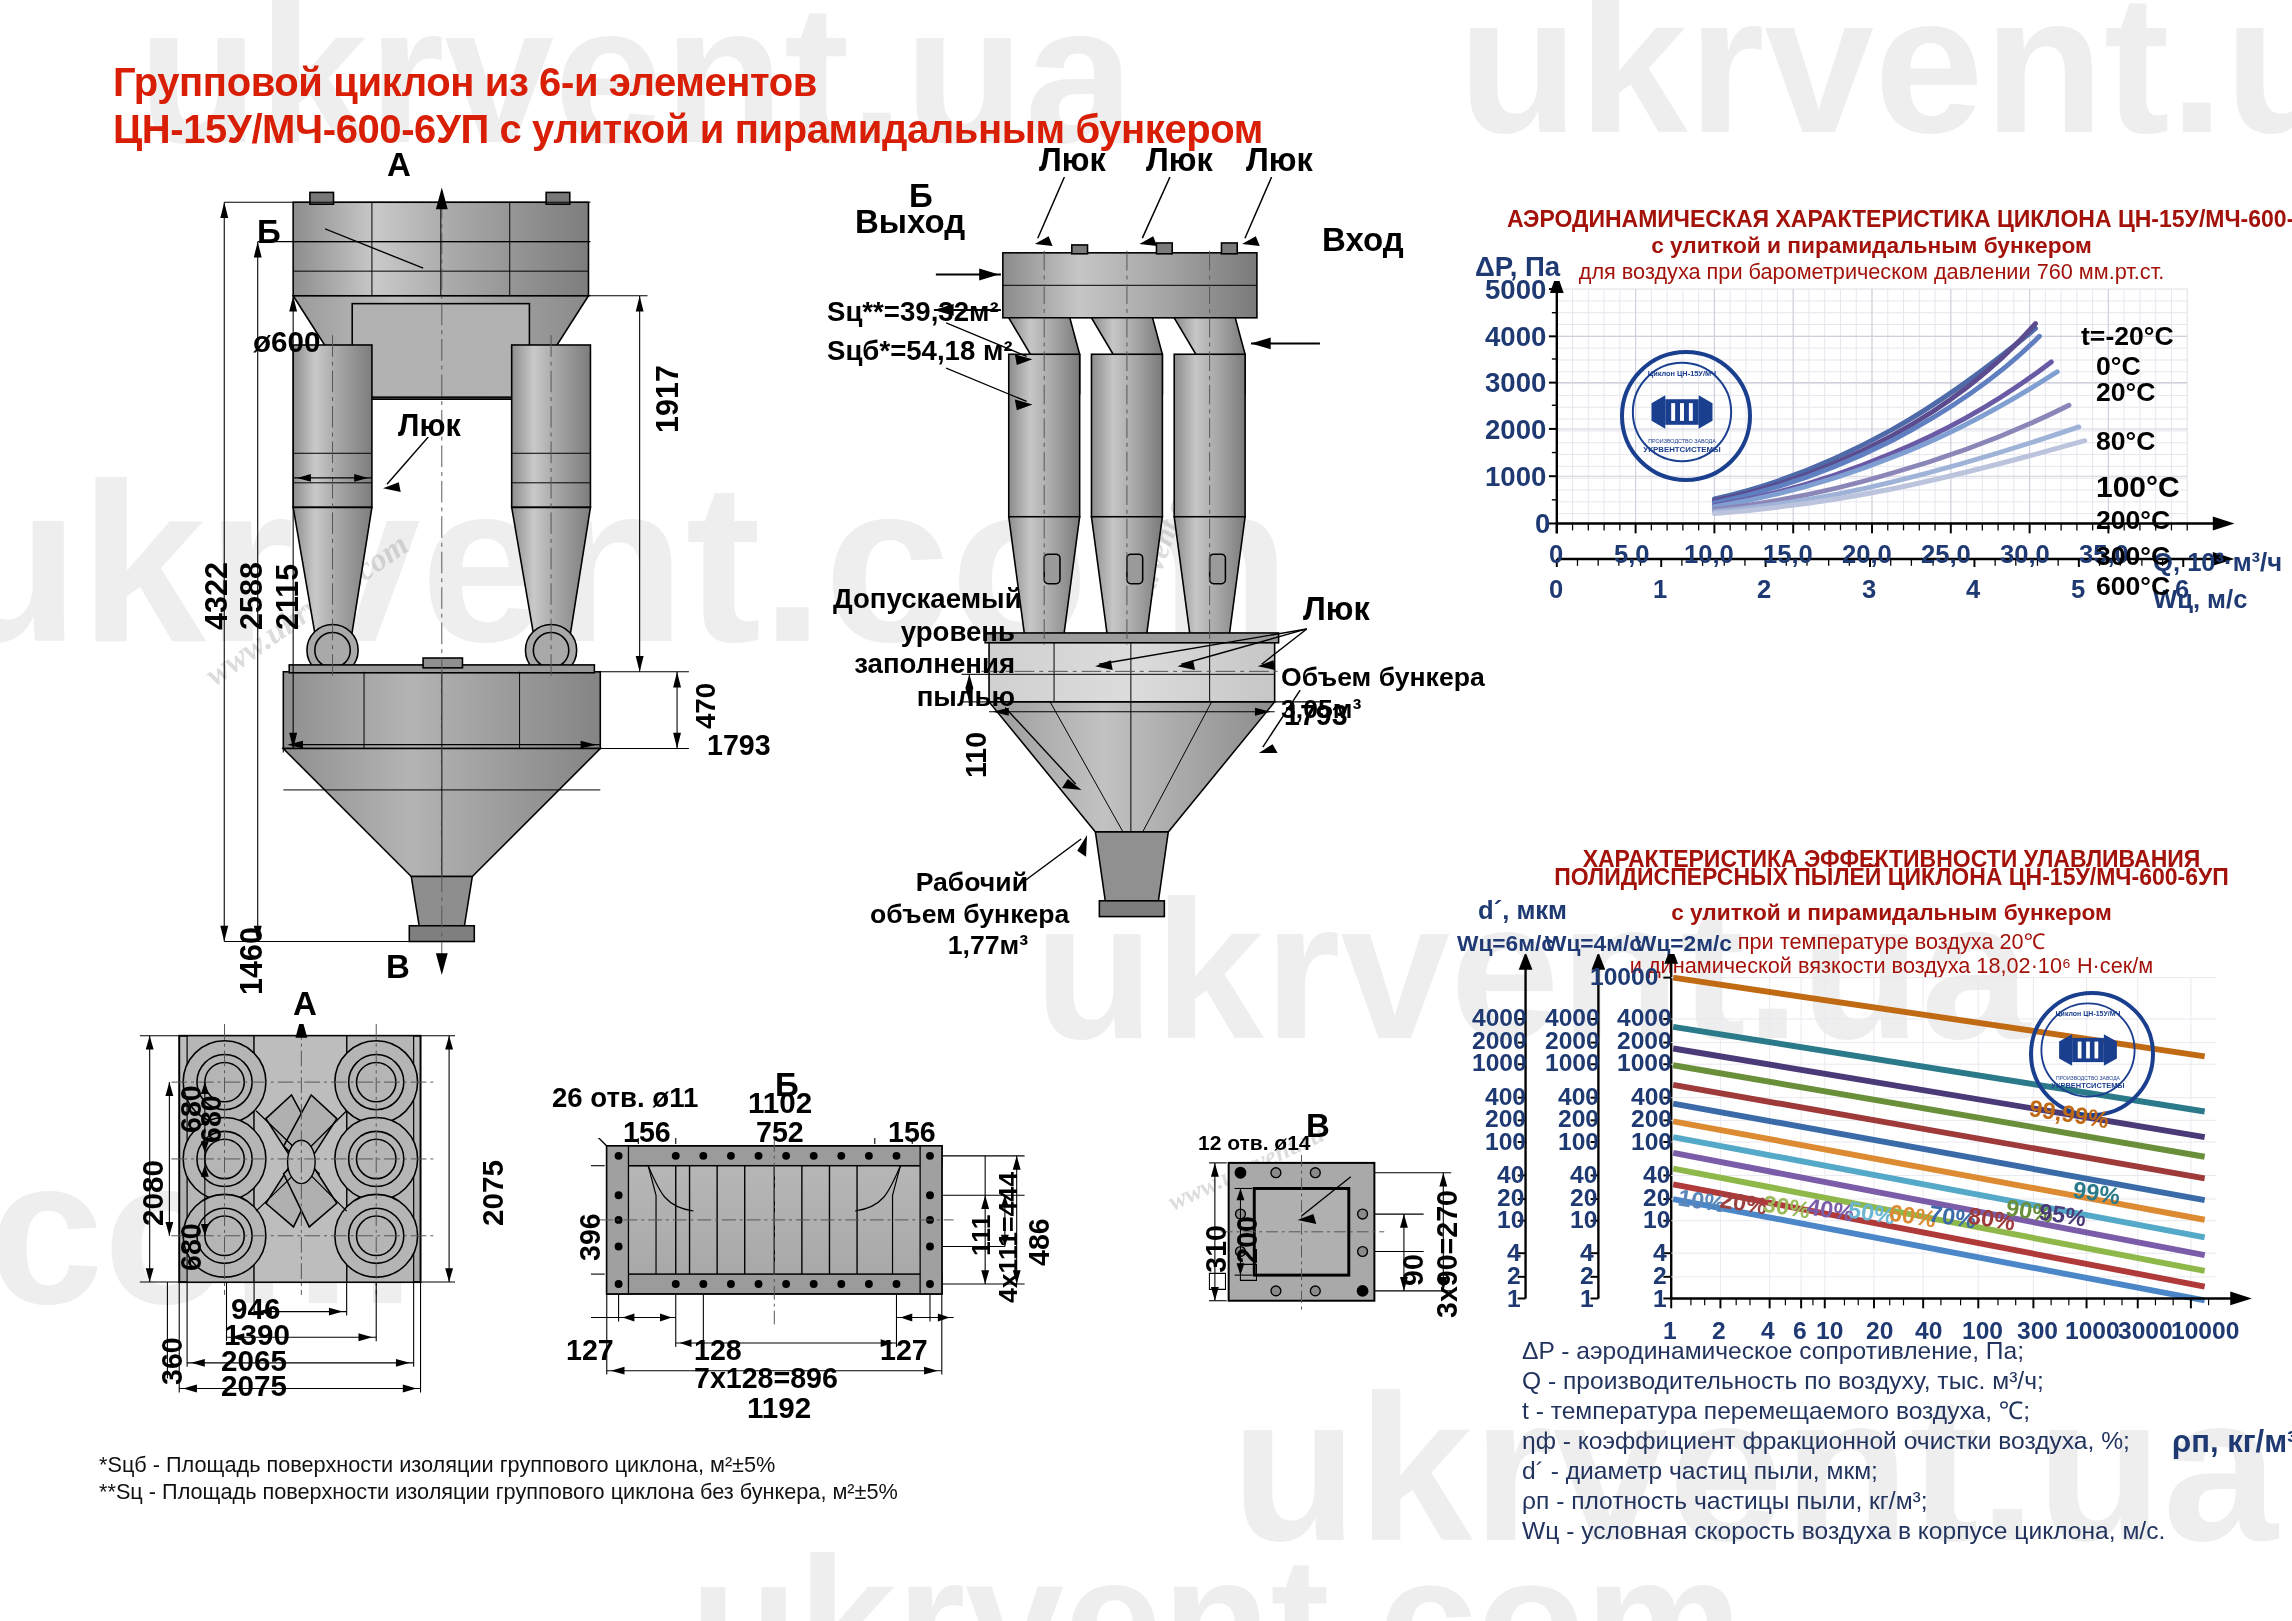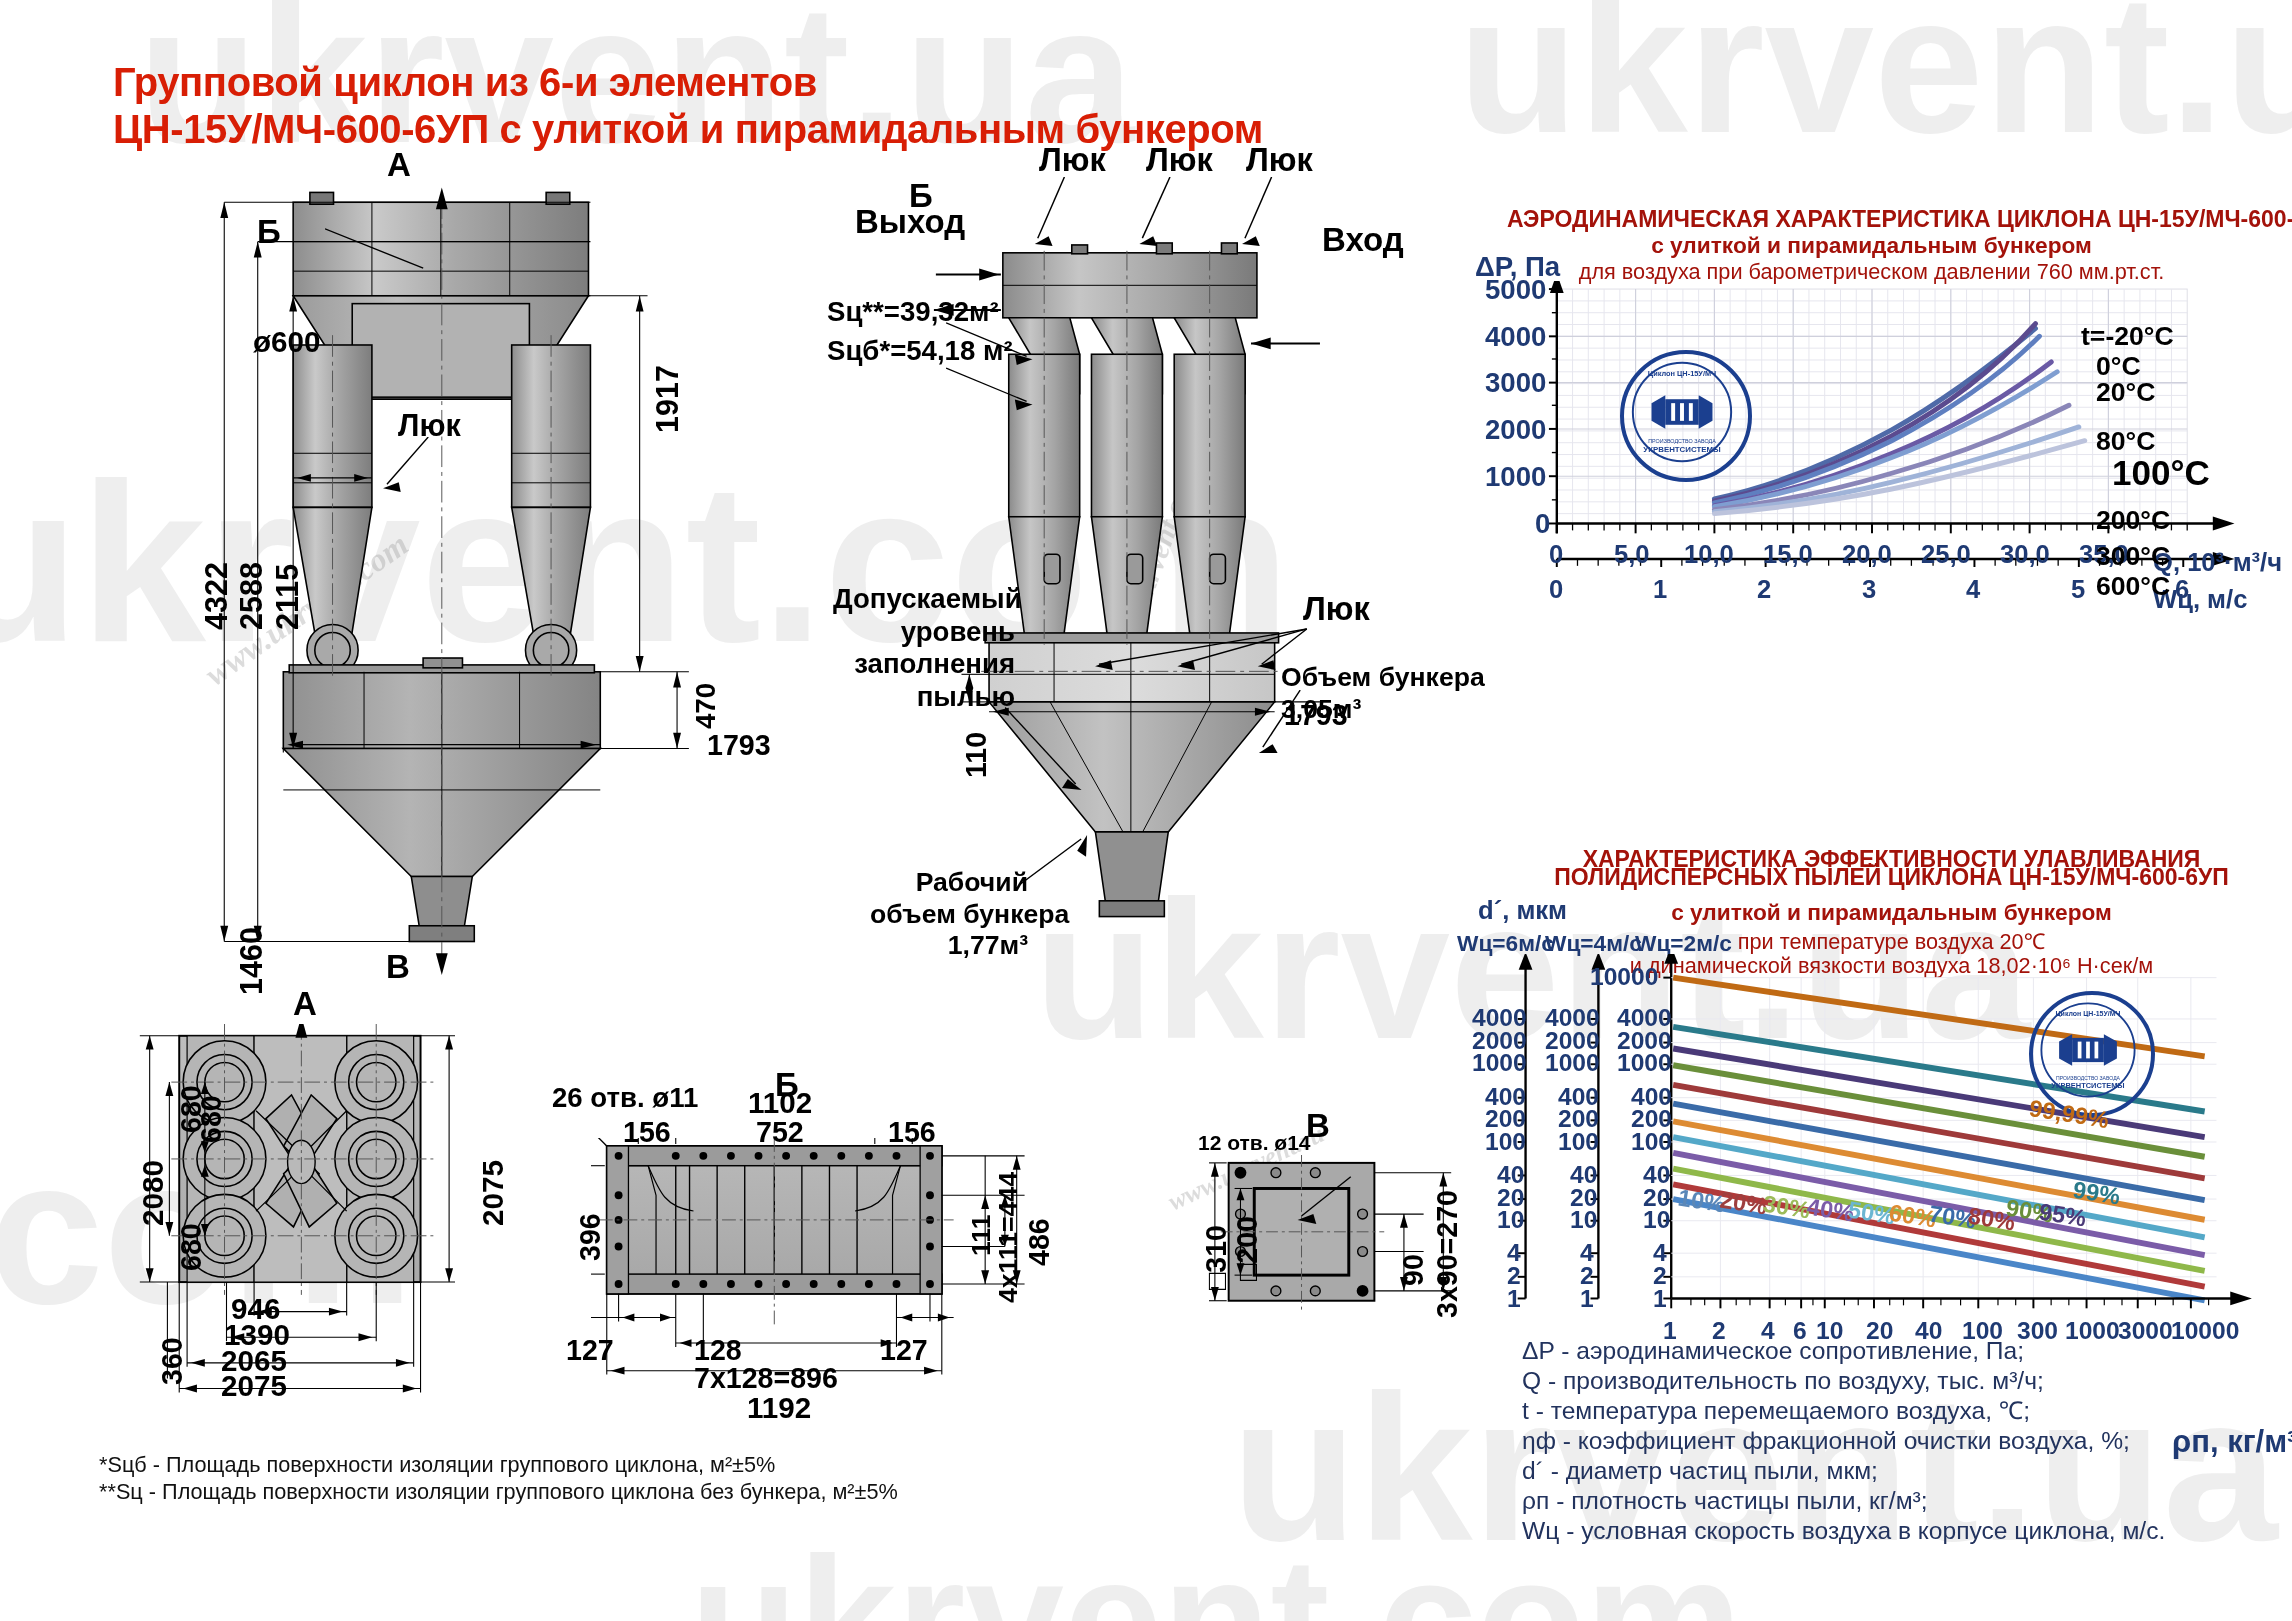--- a/index.html
+++ b/index.html
@@ -921,21 +921,21 @@
 <div class="axlab" style="left:1862px;top:575px;font-size:25.6px;">3</div>
 <div class="axlab" style="left:1966px;top:575px;font-size:25.6px;">4</div>
 <div class="axlab" style="left:2071px;top:575px;font-size:25.6px;">5</div>
 <div class="axlab" style="left:2175px;top:575px;font-size:25.6px;">6</div>
 <div class="axlab" style="left:2153px;top:585px;font-size:25.6px;">Wц, м/с</div>
 
 <div class="curvelab" style="left:2081px;top:321px;font-size:26.6px;">t=-20°C</div>
 <div class="curvelab" style="left:2096px;top:351px;font-size:26.6px;">0°C</div>
 <div class="curvelab" style="left:2096px;top:377px;font-size:26.6px;">20°C</div>
 <div class="curvelab" style="left:2096px;top:426px;font-size:26.6px;">80°C</div>
-<div class="curvelab" style="left:2096px;top:453px;font-size:35px;margin-left:16px;">100°C</div>
+<div class="curvelab" style="left:2096px;top:470px;font-size:30px;">100°C</div>
 <div class="curvelab" style="left:2096px;top:505px;font-size:26.6px;">200°C</div>
 <div class="curvelab" style="left:2096px;top:541px;font-size:26.6px;">300°C</div>
 <div class="curvelab" style="left:2096px;top:571px;font-size:26.6px;">600°C</div>
 
 <div class="ch-title" style="left:1517px;top:846px;font-size:23px;width:749px;">ХАРАКТЕРИСТИКА  ЭФФЕКТИВНОСТИ УЛАВЛИВАНИЯ</div>
 <div class="ch-title" style="left:1517px;top:864px;font-size:23px;width:749px;">ПОЛИДИСПЕРСНЫХ ПЫЛЕЙ ЦИКЛОНА ЦН-15У/МЧ-600-6УП</div>
 <div class="ch-title" style="left:1517px;top:899px;font-size:22.7px;width:749px;">с улиткой и пирамидальным бункером</div>
 <div class="ch-sub" style="left:1517px;top:926px;font-size:21.7px;width:749px;">при температуре воздуха 20℃</div>
 <div class="ch-sub" style="left:1517px;top:953px;font-size:21.7px;width:749px;">и динамической вязкости воздуха  18,02·10⁶ Н·сек/м</div>
 <div class="axlab" style="left:1478px;top:896px;font-size:25.6px;">d´, мкм</div>

